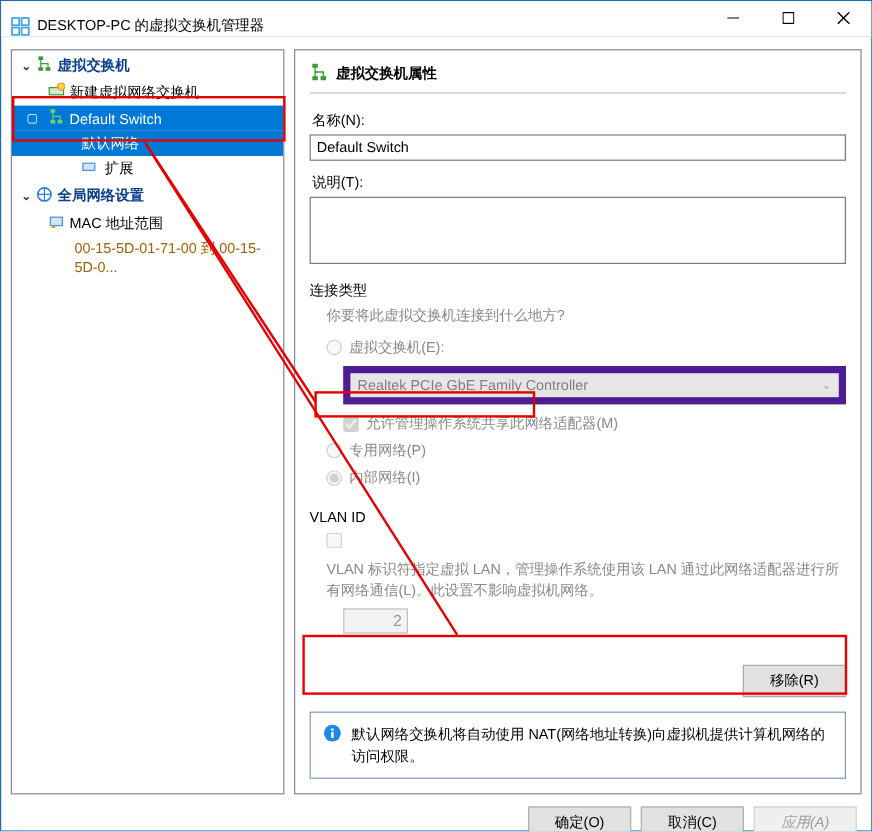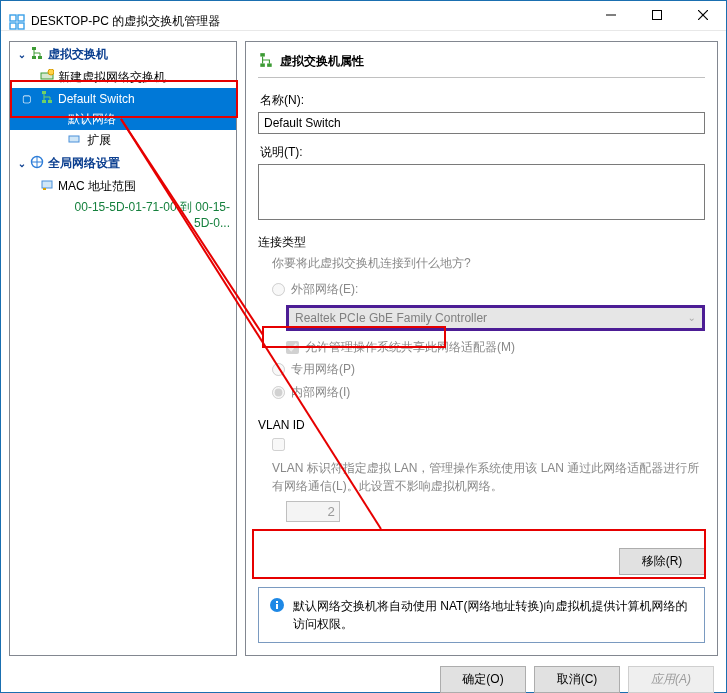--- a/index.html
+++ b/index.html
@@ -17,34 +17,34 @@
   .tree-header .chev { width: 12px; text-align: center; color: #0a3e8f; font-size: 10px; margin-right: 2px; }
   .tree-header .hicon { margin-right: 4px; }
   .tree-item { display: flex; align-items: center; padding: 2px 6px 2px 30px; color: #000; }
   .tree-item .icon { margin-right: 4px; }
   .tree-item.sel { background: #0078d7; color: #fff; }
   .tree-item.sel .chev2 { color: #fff; }
   .tree-item .chev2 { width: 12px; margin-left: -18px; margin-right: 6px; font-size: 10px; color: #555; }
   .tree-sub { padding: 2px 6px 2px 58px; }
   .tree-sub.sel { background: #0078d7; color: #fff; }
   .tree-sub3 { padding: 2px 6px 2px 58px; color: #000; }
-  .tree-deep { padding: 2px 6px 2px 52px; color: #15803d; text-align: right; }
+  .tree-deep { padding: 2px 6px 2px 52px; color: #a16207; }
   .prop-header { display: flex; align-items: center; border-bottom: 1px solid #c0c0c0; padding: 2px 0 6px 0; margin-bottom: 10px; }
   .prop-header .hicon { margin-right: 6px; }
   .prop-header .htxt { font-weight: bold; }
   .field-label { margin: 4px 0 3px 2px; }
   .text-input { width: 100%; border: 1px solid #7a7a7a; background: #fff; padding: 3px 5px; font-size: 12px; font-family: inherit; }
   .text-input[readonly] { color: #000; }
   .textarea { width: 100%; height: 56px; border: 1px solid #7a7a7a; resize: none; padding: 3px 5px; font-family: inherit; font-size: 12px; }
   .group { margin-top: 14px; }
   .group-title { color: #000000; margin-bottom: 4px; }
   .group-sub { color: #888; padding-left: 14px; margin-bottom: 6px; }
   .radio-row { display: flex; align-items: center; padding: 3px 0 3px 14px; color: #888; }
   .radio-row input { margin: 0 6px 0 0; }
-  .select-dis { margin: 4px 0 6px 28px; width: calc(100% - 28px); background: #e6e6e6; border: 3px solid #4c1d95; color: #808080; padding: 3px 6px 3px 6px; position: relative; font-size: 12px; }
+  .select-dis { margin: 4px 0 6px 28px; width: calc(100% - 28px); background: #e6e6e6; border: 6px solid #4c1d95; color: #808080; padding: 3px 6px 3px 6px; position: relative; font-size: 12px; }
   .select-dis .caret { position: absolute; right: 6px; top: 4px; color: #aaa; font-size: 10px; }
   .check-row { display: flex; align-items: center; padding: 2px 0 2px 28px; color: #888; }
   .check-row input { margin: 0 6px 0 0; }
   .vlan-note { color: #888; padding: 6px 0 6px 14px; line-height: 1.5; }
   .vlan-id { margin-left: 28px; width: 54px; border: 1px solid #bfbfbf; background: #f4f4f4; color: #999; padding: 2px 4px; text-align: right; }
   .remove-row { display: flex; justify-content: flex-end; margin-top: 26px; }
   .btn { min-width: 86px; padding: 4px 14px; background: #e1e1e1; border: 1px solid #adadad; font-size: 12px; font-family: inherit; }
   .btn:disabled { color: #9c9c9c; background: #efefef; border-color: #cfcfcf; font-style: italic; }
   .info-box { margin-top: 12px; border: 1px solid #7a9ac0; background: #fff; padding: 9px 10px 9px 10px; display: flex; gap: 8px; line-height: 1.5; }
   .info-box .iicon { flex-shrink: 0; }
@@ -176,21 +176,21 @@
 
         <div class="field-label" style="margin-top:10px;">说明(T):</div>
         <textarea class="textarea" style=""></textarea>
 
         <div class="group">
           <div class="group-title">连接类型</div>
           <div class="group-sub">你要将此虚拟交换机连接到什么地方?</div>
 
           <label class="radio-row">
             <input type="radio" disabled="" style="">
-            <span>外部网络(E):</span>
+            <span>虚拟交换机(E):</span>
           </label>
           <div class="select-dis">
             <span>Realtek PCIe GbE Family Controller</span>
             <span class="caret">⌄</span>
           </div>
           <label class="check-row">
             <input type="checkbox" checked="" disabled="" style="">
             <span>允许管理操作系统共享此网络适配器(M)</span>
           </label>
 

